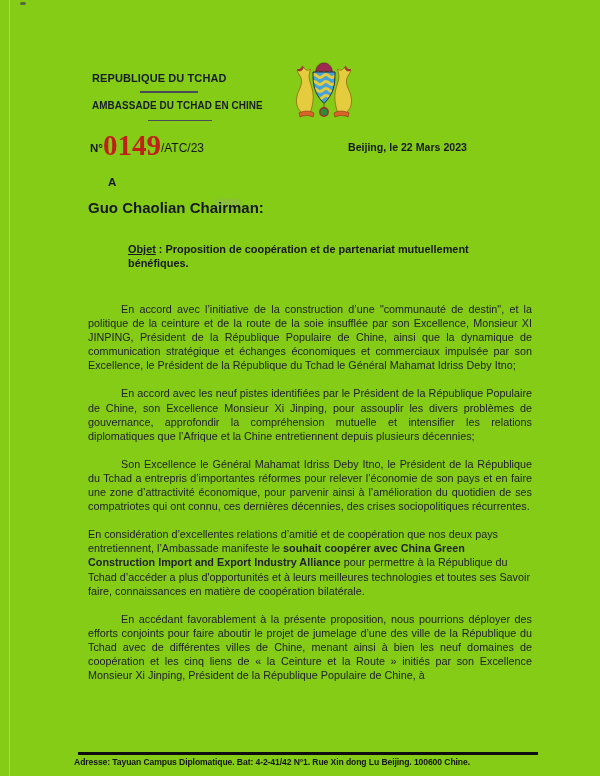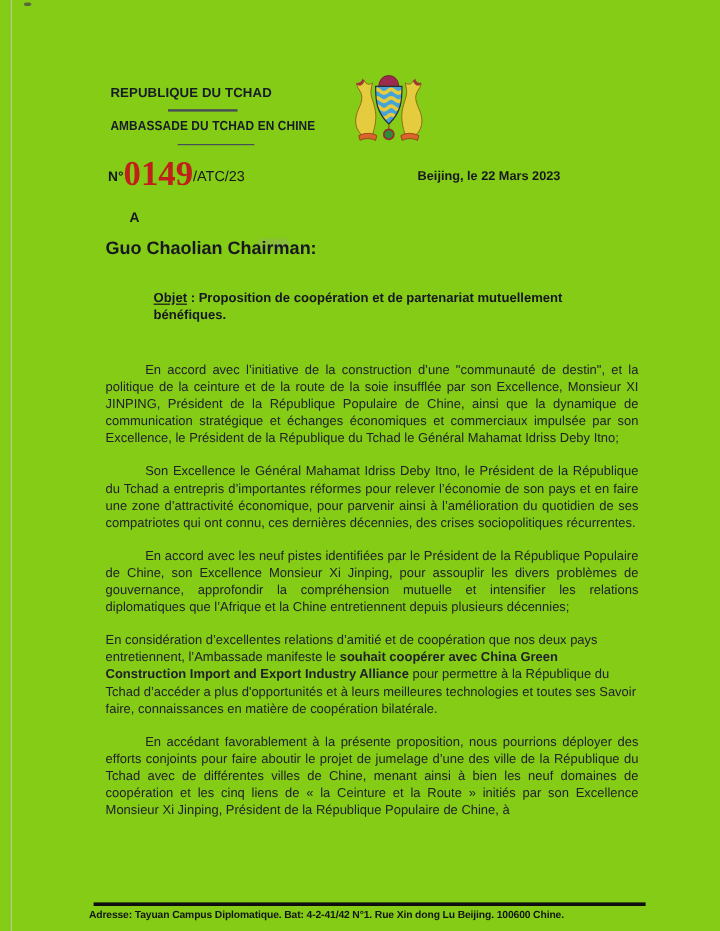--- a/index.html
+++ b/index.html
@@ -113,22 +113,22 @@
   <div class="recipient">
     <div>Guo Chaolian Chairman:</div>
   </div>
 
   <div class="subject">
     <span class="u">Objet</span><span> : Proposition de coopération et de partenariat mutuellement bénéfiques.</span>
   </div>
 
   <div class="body-text">
     <p class="indent"><span>En accord avec l’initiative de la construction d’une "communauté de destin", et la politique de la ceinture et de la route de la soie insufflée par son Excellence, Monsieur XI JINPING, Président de la République Populaire de Chine, ainsi que la dynamique de communication stratégique et échanges économiques et commerciaux impulsée par son Excellence, le Président de la République du Tchad le Général Mahamat Idriss Deby Itno;</span></p>
+    <p class="indent"><span>En accord avec les neuf pistes identifiées par le Président de la République Populaire de Chine, son Excellence Monsieur Xi Jinping, pour assouplir les divers problèmes de gouvernance, approfondir la compréhension mutuelle et intensifier les relations diplomatiques que l’Afrique et la Chine entretiennent depuis plusieurs décennies;</span></p>
     <p class="indent"><span>Son Excellence le Général Mahamat Idriss Deby Itno, le Président de la République du Tchad a entrepris d’importantes réformes pour relever l’économie de son pays et en faire une zone d’attractivité économique, pour parvenir ainsi à l’amélioration du quotidien de ses compatriotes qui ont connu, ces dernières décennies, des crises sociopolitiques récurrentes.</span></p>
-    <p class="indent"><span>En accord avec les neuf pistes identifiées par le Président de la République Populaire de Chine, son Excellence Monsieur Xi Jinping, pour assouplir les divers problèmes de gouvernance, approfondir la compréhension mutuelle et intensifier les relations diplomatiques que l’Afrique et la Chine entretiennent depuis plusieurs décennies;</span></p>
     <p class="left"><span>En considération d’excellentes relations d’amitié et de coopération que nos deux pays entretiennent, l’Ambassade manifeste le </span><span class="b">souhait coopérer avec  China Green Construction Import and Export Industry Alliance</span><span> pour permettre à la République du Tchad d’accéder a plus d'opportunités et à leurs meilleures technologies et toutes ses Savoir faire, connaissances en matière de coopération bilatérale.</span></p>
     <p class="indent"><span>En accédant favorablement à la présente proposition, nous pourrions déployer des efforts conjoints pour faire aboutir le projet de jumelage d’une des ville de la République du Tchad avec de différentes villes de Chine, menant ainsi à bien les neuf domaines de coopération et les cinq liens de « la Ceinture et la Route » initiés par son Excellence Monsieur Xi Jinping, Président de la République Populaire de Chine, à</span></p>
   </div>
 
   <div class="footer-rule"></div>
   <div class="footer-addr">Adresse: Tayuan Campus Diplomatique. Bat: 4-2-41/42 N°1. Rue Xin dong Lu Beijing. 100600 Chine.</div>
 
 </div>
 
 </body></html>

